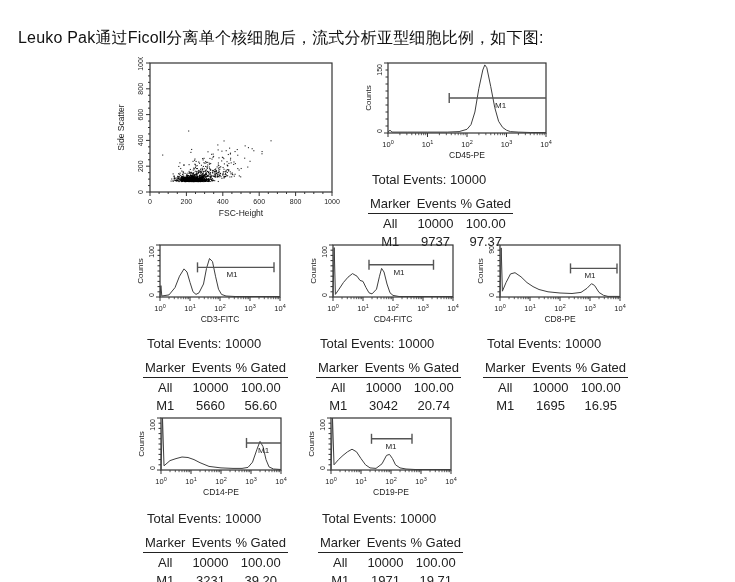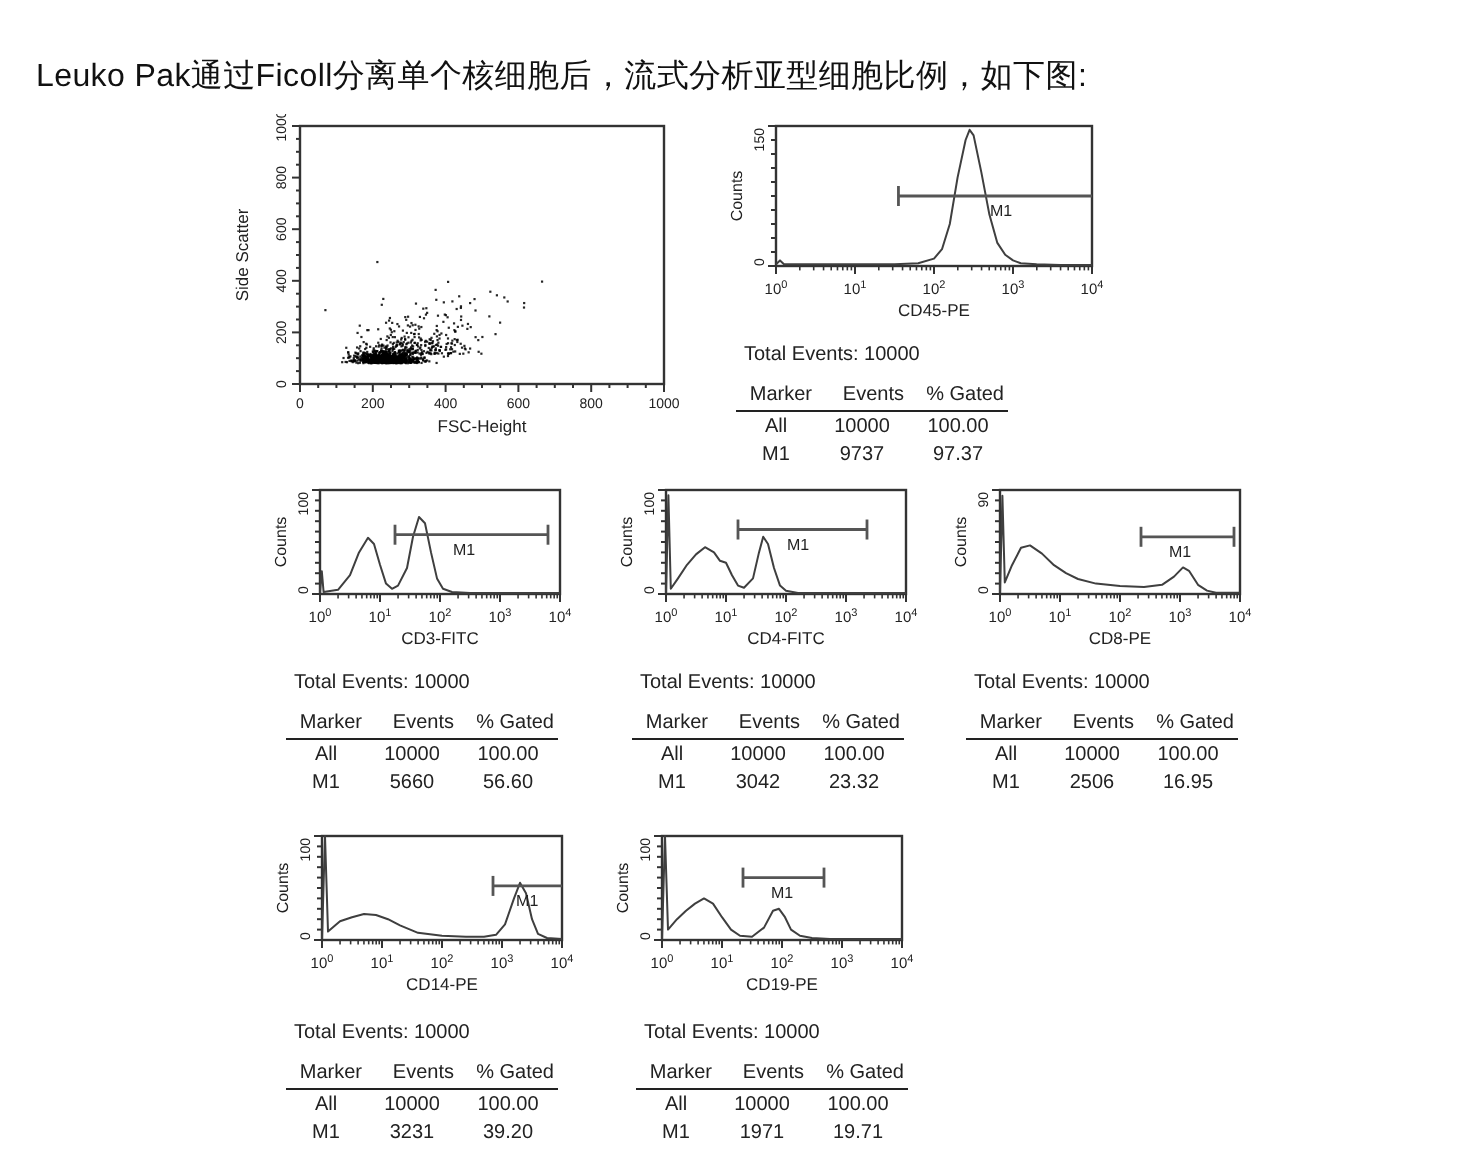--- a/index.html
+++ b/index.html
@@ -1,21 +1,21 @@
 <!DOCTYPE html>
 <html><head>
 <meta charset="utf-8">
 <style>
   html,body{margin:0;padding:0;background:#fff;}
   .canvas{position:relative;width:735px;height:582px;background:#fff;overflow:hidden;
           font-family:"Liberation Sans","DejaVu Sans",sans-serif;color:#1a1a1a;}
   .fig-title{position:absolute;left:18px;top:28px;font-size:16px;letter-spacing:0.2px;color:#111;white-space:nowrap;}
   .chart{position:absolute;}
   .chart svg{display:block;}
-  .stats{position:absolute;font-size:10px;color:#222;}
+  .stats{position:absolute;font-size:13px;color:#222;}
   .total{margin:0 0 0 4px;white-space:nowrap;}
   table.stats-table{border-collapse:collapse;margin-top:8px;}
   table.stats-table th{font-weight:normal;border-bottom:1.4px solid #222;padding:1px 2px 2px 2px;text-align:right;white-space:nowrap;}
   table.stats-table td{padding:1.5px 2px;text-align:center;white-space:nowrap;}
   .c1{width:36px;} .c2{width:42px;margin-top:44px;} .c3{width:46px;}
 </style>
 </head>
 <body>
 
 <div class="canvas">
@@ -1735,21 +1735,21 @@
         </thead>
       <tbody>
         <tr>
           <td class="c1">All</td>
           <td class="c2">10000</td>
           <td class="c3">100.00</td>
         </tr>
         <tr>
           <td class="c1">M1</td>
           <td class="c2">3042</td>
-          <td class="c3">23.32</td>
+          <td class="c3">20.74</td>
         </tr>
       </tbody>
     </table>
   </div>
 
   <div class="stats" style="left:483px;top:336px">
     <div class="total">Total Events: 10000</div>
     <table class="stats-table">
       <thead>
           <tr>
@@ -1759,21 +1759,21 @@
       </tr>
         </thead>
       <tbody>
         <tr>
           <td class="c1">All</td>
           <td class="c2">10000</td>
           <td class="c3">100.00</td>
         </tr>
         <tr>
           <td class="c1">M1</td>
-          <td class="c2">2506</td>
+          <td class="c2">1695</td>
           <td class="c3">16.95</td>
         </tr>
       </tbody>
     </table>
   </div>
 
   <div class="stats" style="left:143px;top:511px">
     <div class="total">Total Events: 10000</div>
     <table class="stats-table">
       <thead>

